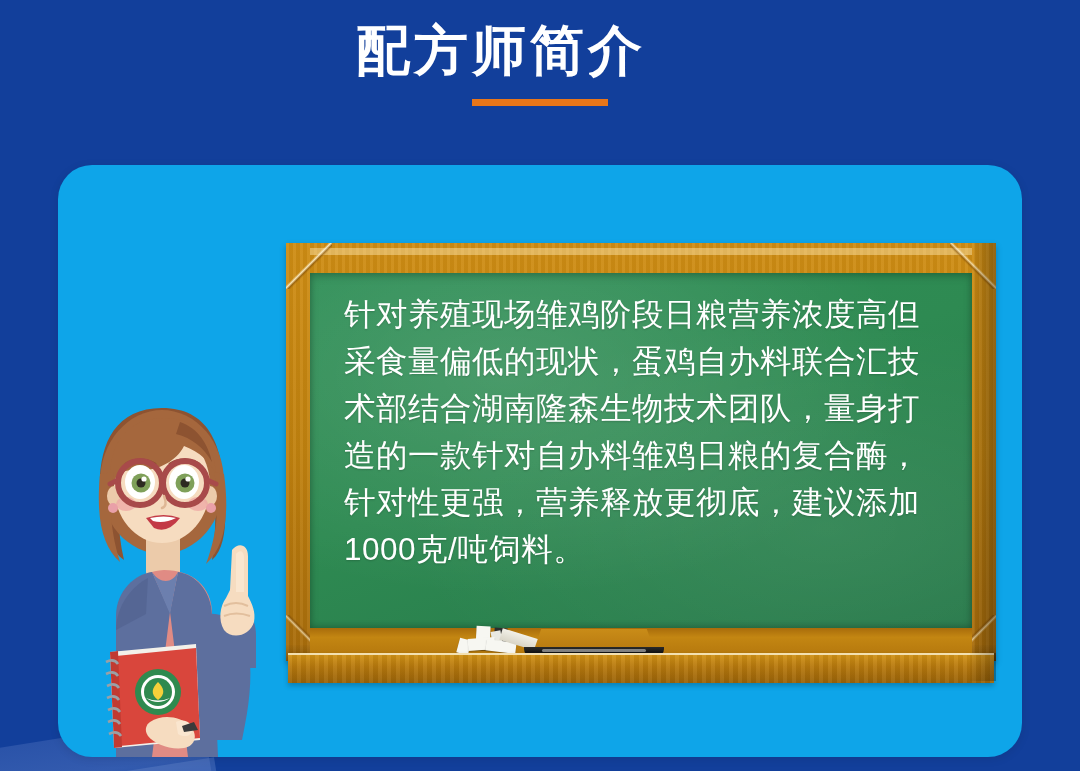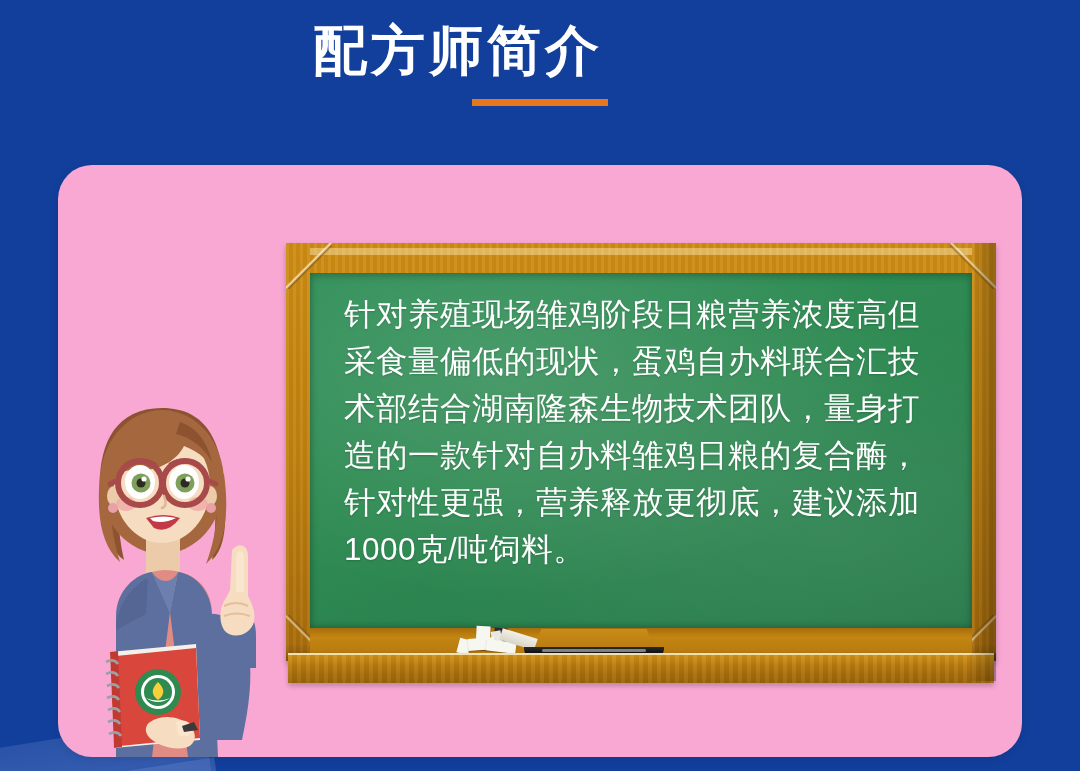--- a/index.html
+++ b/index.html
@@ -20,29 +20,30 @@
     position:absolute;left:-140px;bottom:-62px;width:360px;height:48px;
     background:#6c8ccd;transform:rotate(-9deg);opacity:.35;
   }
 
   
   .header{position:absolute;left:0;top:0;width:1080px;height:150px;}
   .title{
     position:absolute;left:0;top:12px;width:916px;text-align:center;
     color:#ffffff;font-size:54px;font-weight:bold;letter-spacing:4px;
     line-height:76px;
+    padding-left:43px;
   }
   .title-underline{
     position:absolute;left:472px;top:99px;width:136px;height:7px;background:#e8761a;
   }
 
   
   .card{
     position:absolute;left:58px;top:165px;width:964px;height:592px;
-    background:#f9a8d4;border-radius:34px;
+    background:#0ea5e9;border-radius:34px;
     box-shadow:0 2px 10px rgba(0,0,0,.10);
     overflow:hidden;
   }
 
   
   .board-wrap{position:absolute;left:228px;top:78px;width:710px;height:440px;}
   .frame{
     position:absolute;left:0;top:0;width:710px;height:418px;
     background:
       repeating-linear-gradient(90deg,rgba(255,255,255,.05) 0 3px,rgba(0,0,0,.04) 3px 7px),

